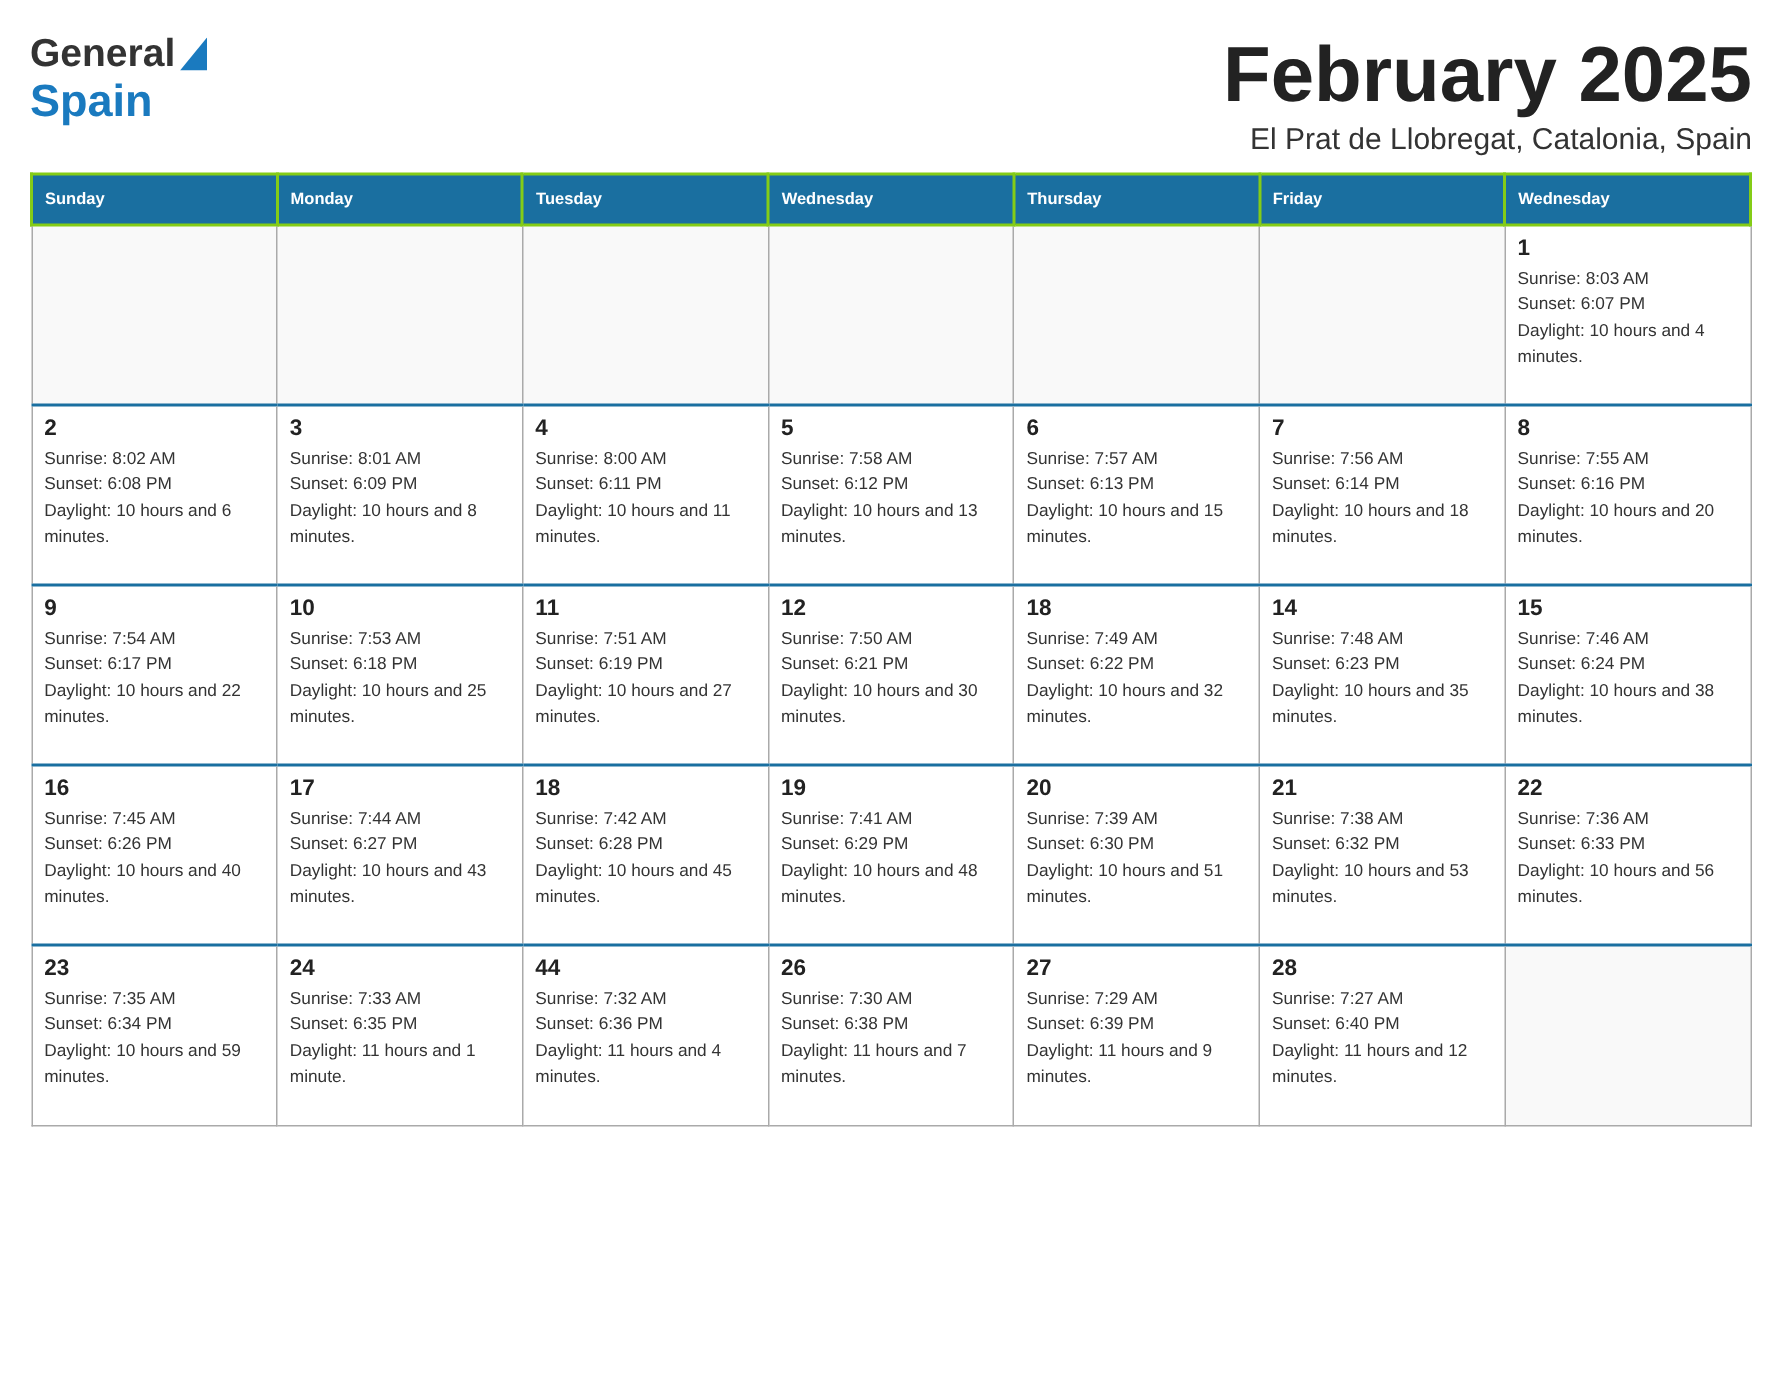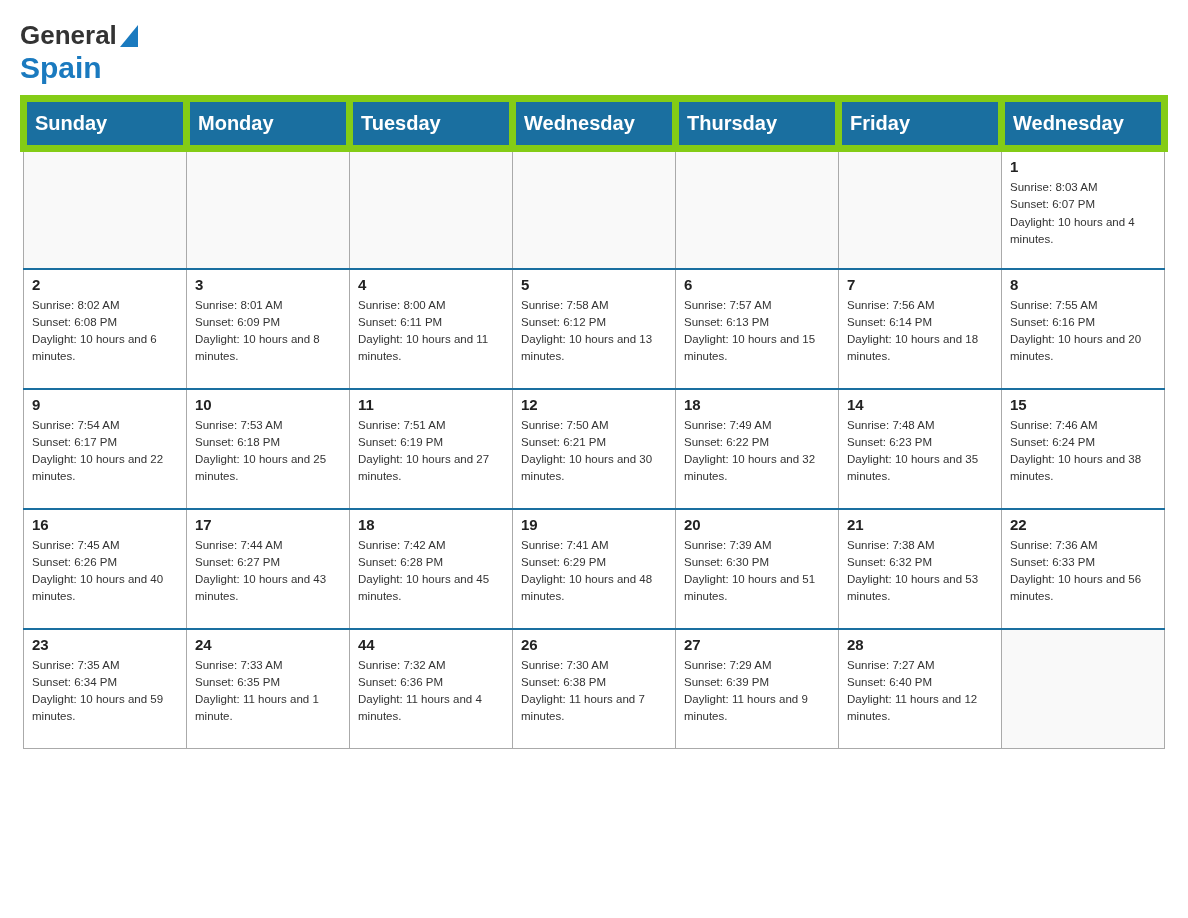--- a/index.html
+++ b/index.html
@@ -35,25 +35,25 @@
       margin-top: 2px;
     }
     .calendar {
       width: 100%;
       border-collapse: collapse;
       margin-top: 8px;
     }
     .calendar th {
       background-color: #1a6fa0;
       color: #fff;
-      font-size: 20px;
+      font-size: 11px;
       font-weight: bold;
       padding: 10px 8px;
       text-align: left;
-      border: 7px solid #84cc16;
+      border: 2px solid #84cc16;
     }
     .calendar td {
       vertical-align: top;
       border: 1px solid #aaa;
       padding: 6px 8px;
       width: 14.28%;
       height: 120px;
     }
     .calendar tr:first-child td {
       border-top: 2px solid #1a6fa0;
@@ -100,20 +100,24 @@
     <div class="logo-row">
       <span class="logo-text-general">General</span>
       <svg width="18" height="22" viewBox="0 0 18 22" style="margin-left:3px;margin-top:0px;">
         <polygon points="0,22 18,22 18,0" fill="#1a7abf"></polygon>
       </svg>
     </div>
     <div>
       <span class="logo-text-blue">Spain</span>
     </div>
   </div>
+  <div class="title-section">
+    <div class="month-title">February 2025</div>
+    <div class="location">El Prat de Llobregat, Catalonia, Spain</div>
+  </div>
 </div>
 
 <table class="calendar">
   <thead>
     <tr>
     <th>Sunday</th>
         <th>Monday</th>
         <th>Tuesday</th>
         <th>Wednesday</th>
         <th>Thursday</th>

